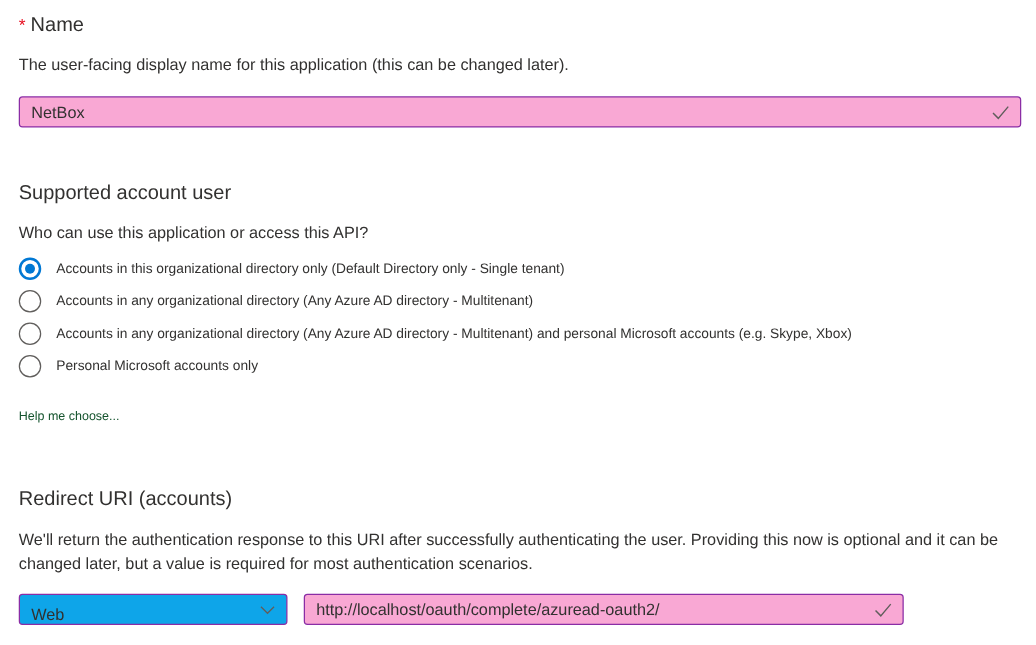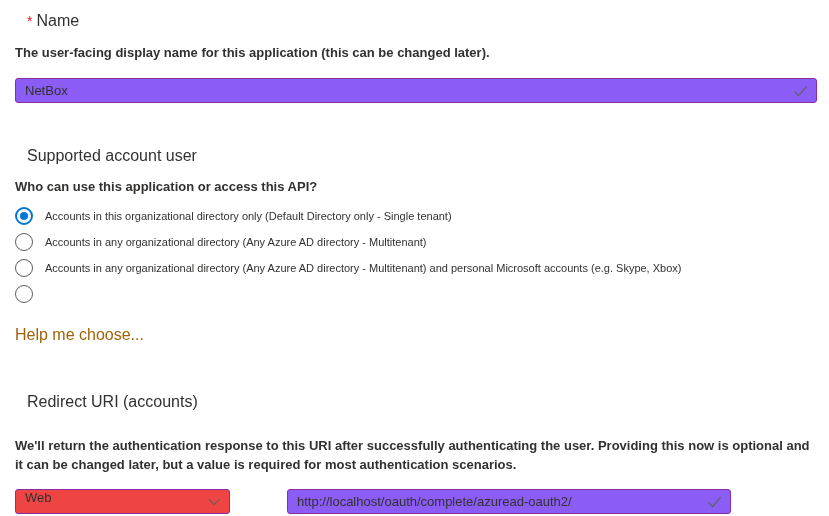--- a/index.html
+++ b/index.html
@@ -12,48 +12,47 @@
     font-family: "Liberation Sans", "DejaVu Sans", sans-serif;
     color: #323130;
     -webkit-font-smoothing: antialiased;
   }
   .page {
     box-sizing: border-box;
     width: 829px;
     padding: 0 14px 0 15px;
   }
   .heading {
-    margin: 12px;
+    margin: 0;
     font-size: 16px;
     font-weight: 400;
     line-height: 21px;
     color: #323130;
   }
   .req {
     color: #e81123;
     font-size: 14px;
     margin-right: 4px;
   }
   .desc, .question {
     margin: 0;
     font-size: 13px;
     line-height: 16px;
     color: #323130;
-    font-weight: bold;
   }
   
   .name-heading { margin-top: 10px; }
   .name-desc    { margin-top: 13px; }
   .textfield {
     position: relative;
     box-sizing: border-box;
     height: 25px;
     border: 1px solid #8a2da5;
     border-radius: 3px;
-    background: #8b5cf6;
+    background: #f9a8d4;
     display: flex;
     align-items: center;
   }
   .name-field { margin-top: 17px; width: 802px; }
   .textfield input {
     flex: 1;
     min-width: 0;
     border: none;
     outline: none;
     background: transparent;
@@ -103,64 +102,64 @@
   .radio-label {
     margin-left: 12px;
     font-size: 11px;
     line-height: 16px;
     color: #323130;
     white-space: nowrap;
   }
   .help-link {
     display: inline-block;
     margin-top: 20px;
-    font-size: 16px;
+    font-size: 10px;
     line-height: 16px;
-    color: #a16207;
+    color: #14532d;
     text-decoration: none;
     cursor: pointer;
   }
   
   .redirect-heading { margin-top: 47px; }
   .redirect-desc {
-    margin-top: 24px;
+    margin-top: 12px;
     max-width: 799px;
     line-height: 19px;
   }
   .redirect-row {
     margin-top: 15px;
     display: flex;
     gap: 13px;
     align-items: center;
   }
   .dropdown {
     box-sizing: border-box;
     position: relative;
     width: 215px;
     height: 25px;
     border: 1px solid #8a2da5;
     border-radius: 3px;
-    background: #ef4444;
-    display: flex;
-    align-items: flex-start;
+    background: #0ea5e9;
+    display: flex;
+    align-items: flex-end;
     cursor: pointer;
   }
   .dropdown .dd-value {
     font-size: 13px;
     color: #323130;
     padding-left: 9px;
   }
   .chevron-icon {
     position: absolute;
     right: 8px;
     top: 50%;
     transform: translateY(-50%);
     display: block;
   }
-  .uri-field { width: 444px; margin-left: 44px; }
+  .uri-field { width: 480px; }
 </style>
 </head>
 <body>
 
 <div class="page">
 
   
   <h2 class="heading name-heading"><span class="req">*</span><span>Name</span></h2>
 
   <p class="desc name-desc">The user-facing display name for this application (this can be changed later).</p>
@@ -190,20 +189,21 @@
       <span class="radio-label">Accounts in any organizational directory (Any Azure AD directory - Multitenant)</span>
     </div>
 
     <div class="radio-row" role="radio" aria-checked="false">
       <span class="radio"></span>
       <span class="radio-label">Accounts in any organizational directory (Any Azure AD directory - Multitenant) and personal Microsoft accounts (e.g. Skype, Xbox)</span>
     </div>
 
     <div class="radio-row" role="radio" aria-checked="false">
       <span class="radio"></span>
+      <span class="radio-label">Personal Microsoft accounts only</span>
     </div>
   </div>
 
   
 
   <a class="help-link" href="#">Help me choose...</a>
 
   
   <h2 class="heading redirect-heading">Redirect URI (accounts)</h2>
 

